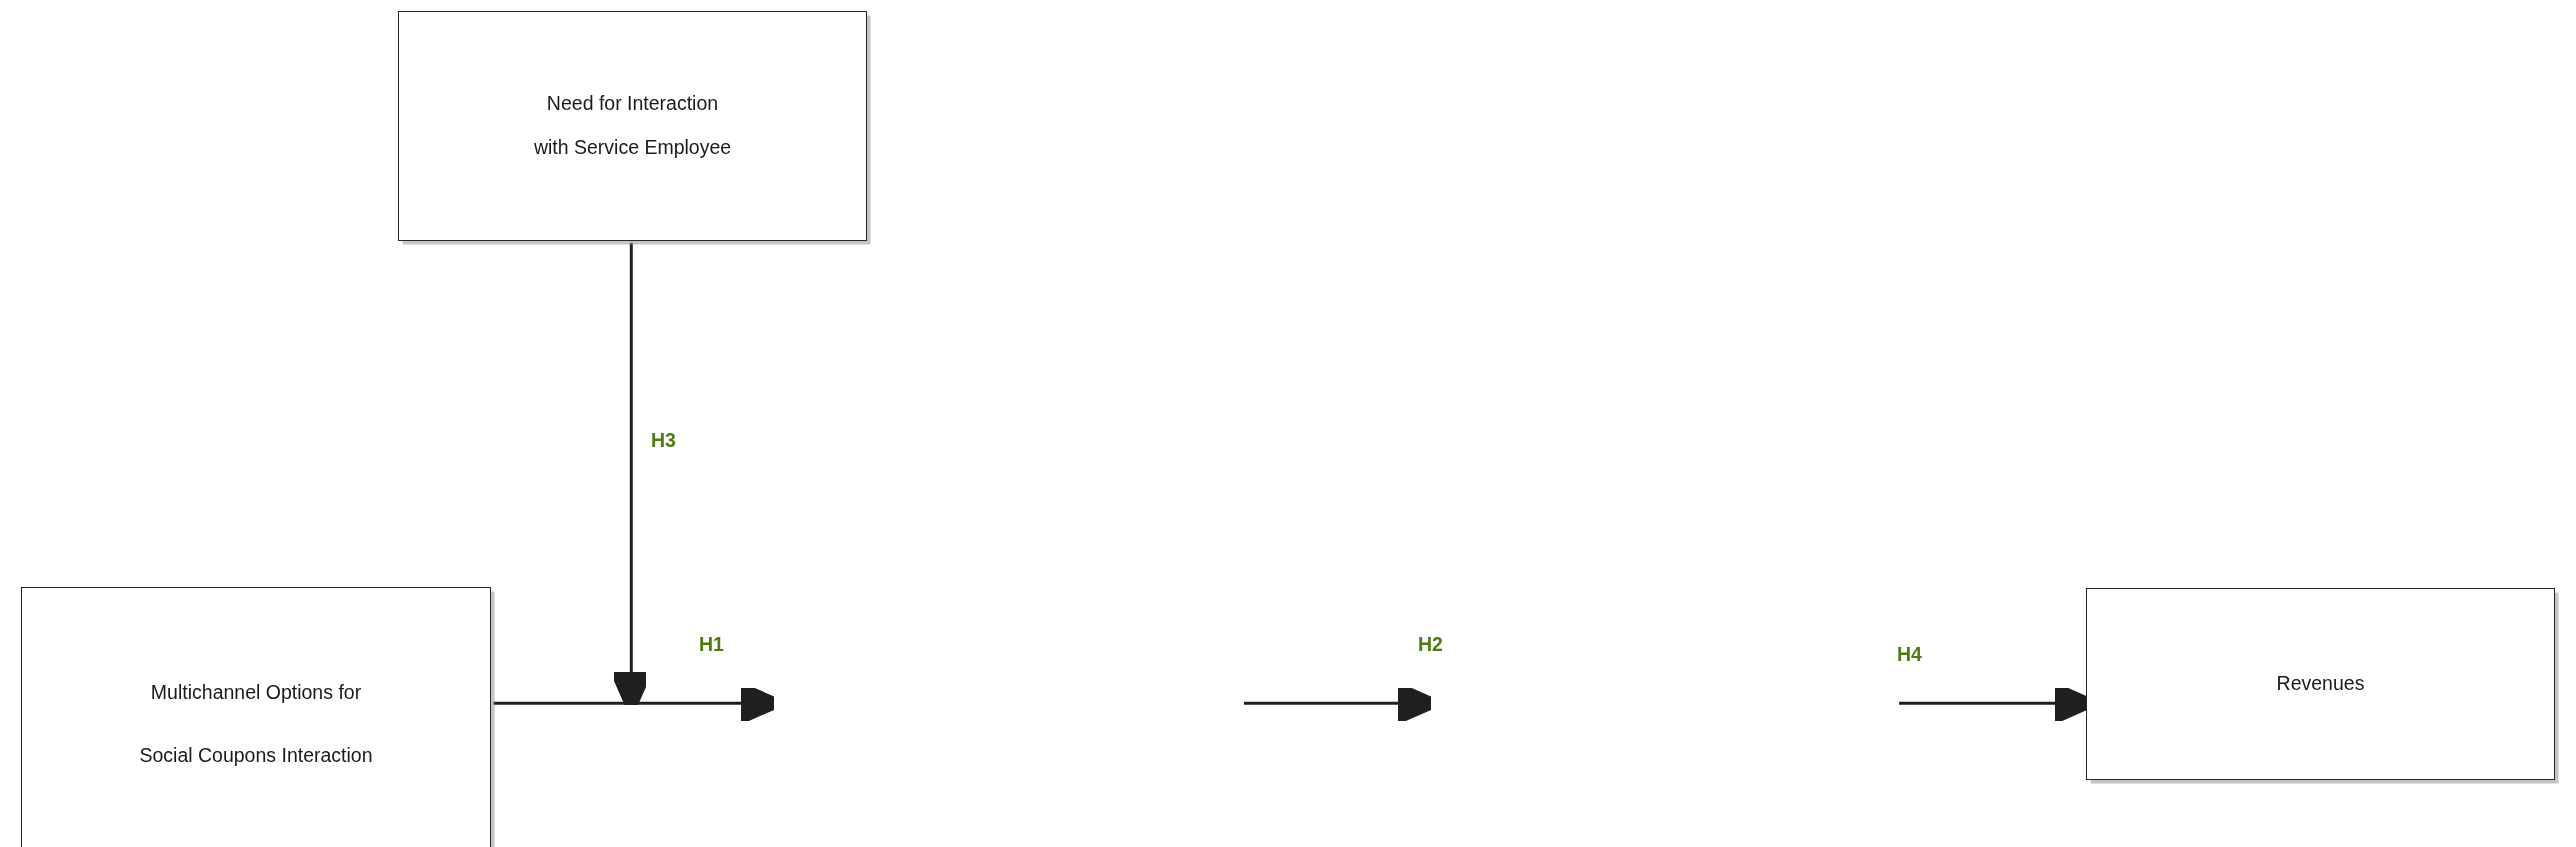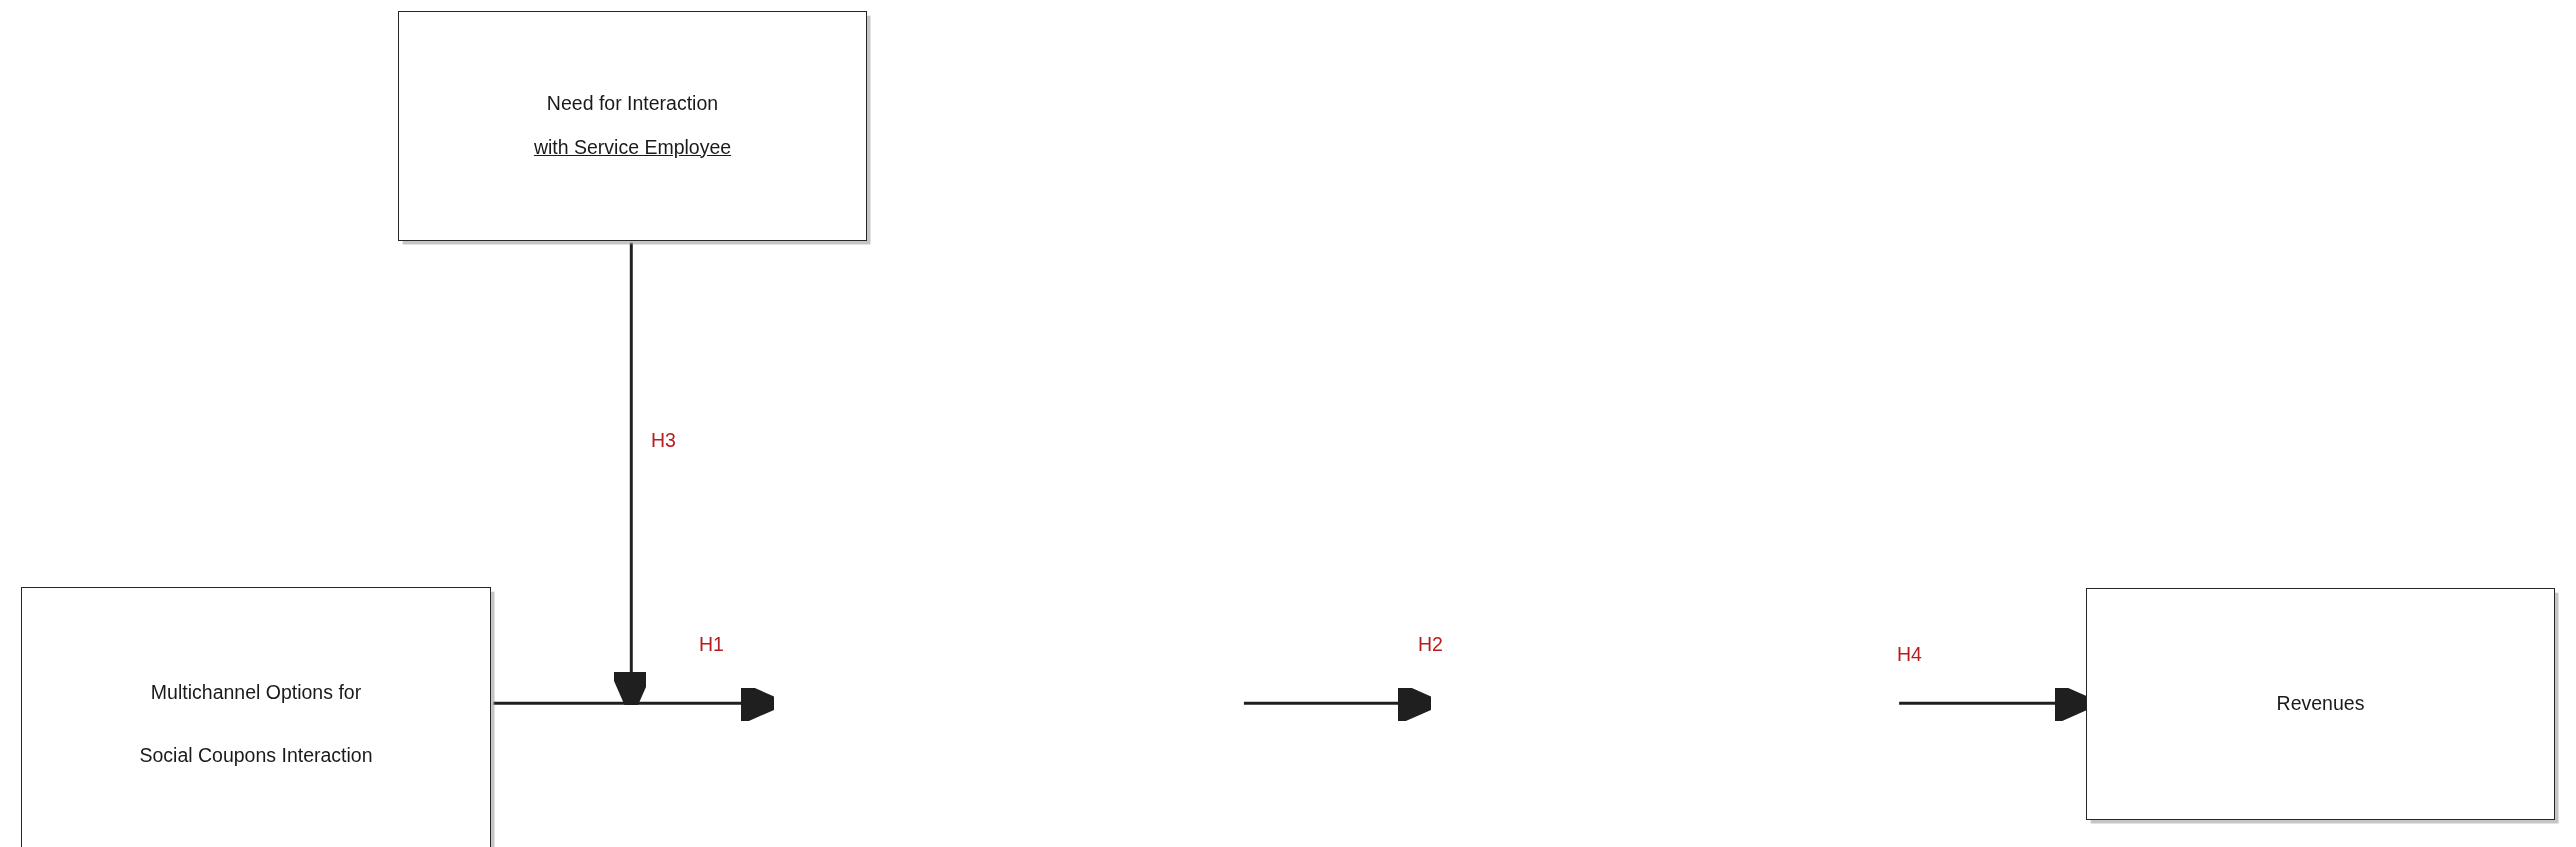--- a/index.html
+++ b/index.html
@@ -33,29 +33,29 @@
     justify-content: center;
     text-align: center;
     color: #1a1a1a;
     font-size: 19.5px;
     line-height: 1.0;
   }
   .node .line {
     display: block;
     white-space: nowrap;
   }
-  .node.tight .line + .line { margin-top: 24px; text-decoration: underline; }
+  .node.tight .line + .line { margin-top: 24px; }
   .node.loose .line + .line { margin-top: 44px; }
 
   
   .edge-label {
     position: absolute;
     font-size: 19.5px;
-    font-weight: normal;
-    color: #b91c1c;
+    font-weight: bold;
+    color: #4d7c0f;
     white-space: nowrap;
     line-height: 1;
   }
 
   
   #connectors {
     position: absolute;
     left: 0;
     top: 0;
     width: 2576px;
@@ -98,21 +98,21 @@
     <span class="line">with Service Employee</span>
   </div>
 
   <div class="node loose" style="left:21px; top:587px; width:470px; height:274px;">
     <span class="line">Multichannel Options for</span>
     <span class="line">Social Coupons Interaction</span>
   </div>
 
 
 
-  <div class="node tight" style="left:2086px; top:588px; width:469px; height:232px;">
+  <div class="node tight" style="left:2086px; top:588px; width:469px; height:192px;">
     <span class="line">Revenues</span>
   </div>
 
   <div class="edge-label" style="left:699px; top:635px;">H1</div>
 
   <div class="edge-label" style="left:1418px; top:635px;">H2</div>
 
   <div class="edge-label" style="left:651px; top:431px;">H3</div>
 
   <div class="edge-label" style="left:1897px; top:635px;margin-top:10px;">H4</div>

